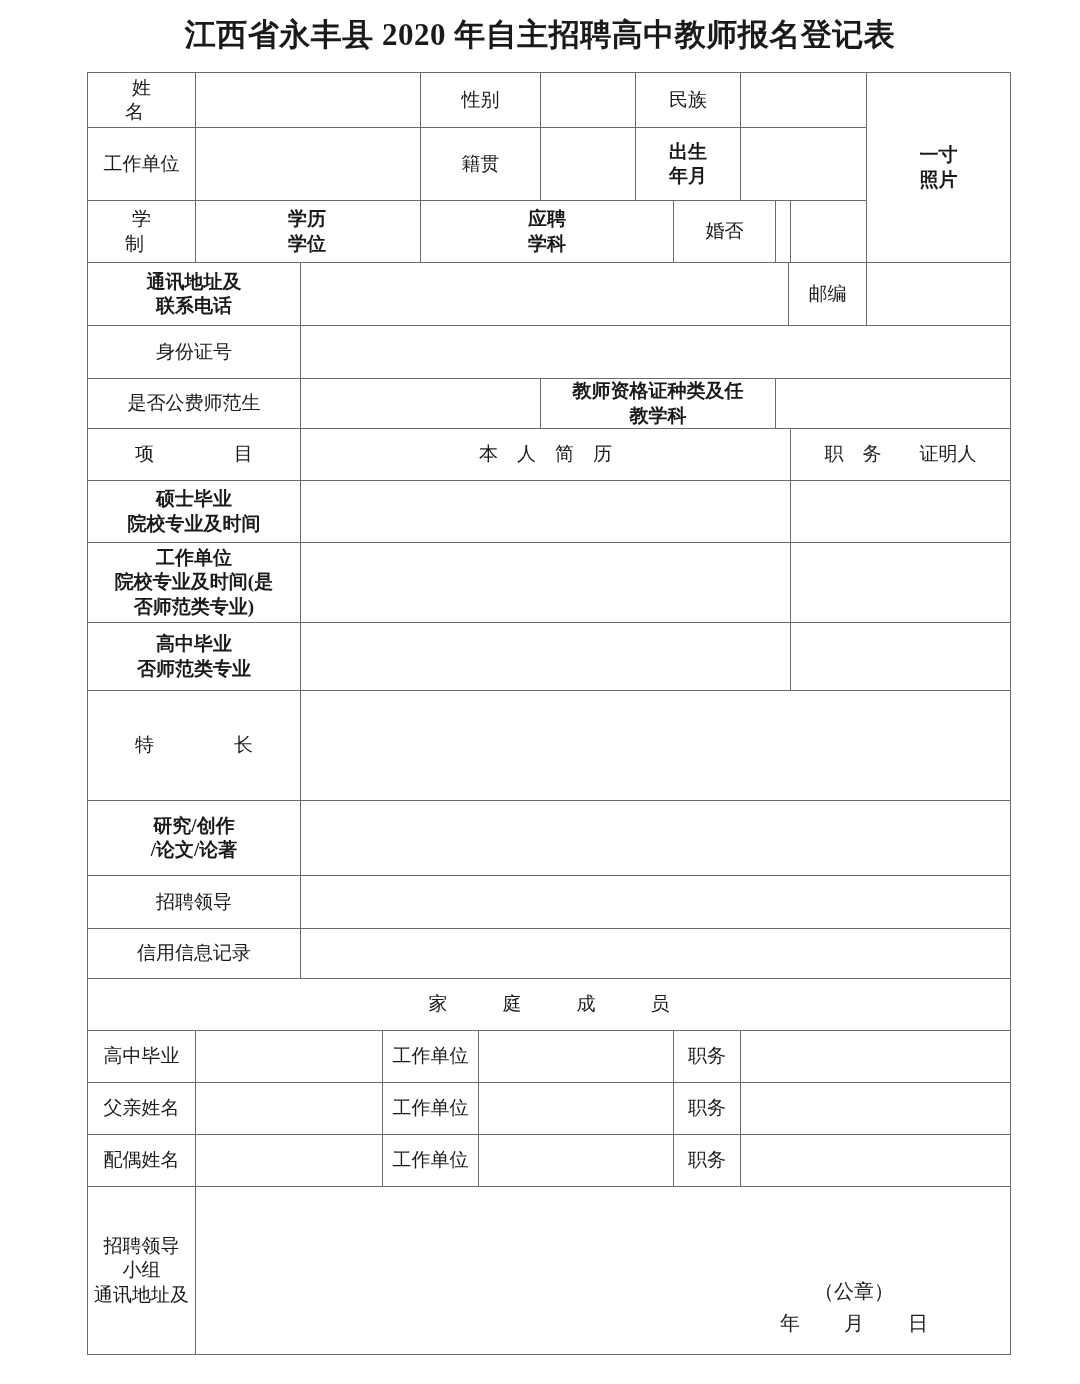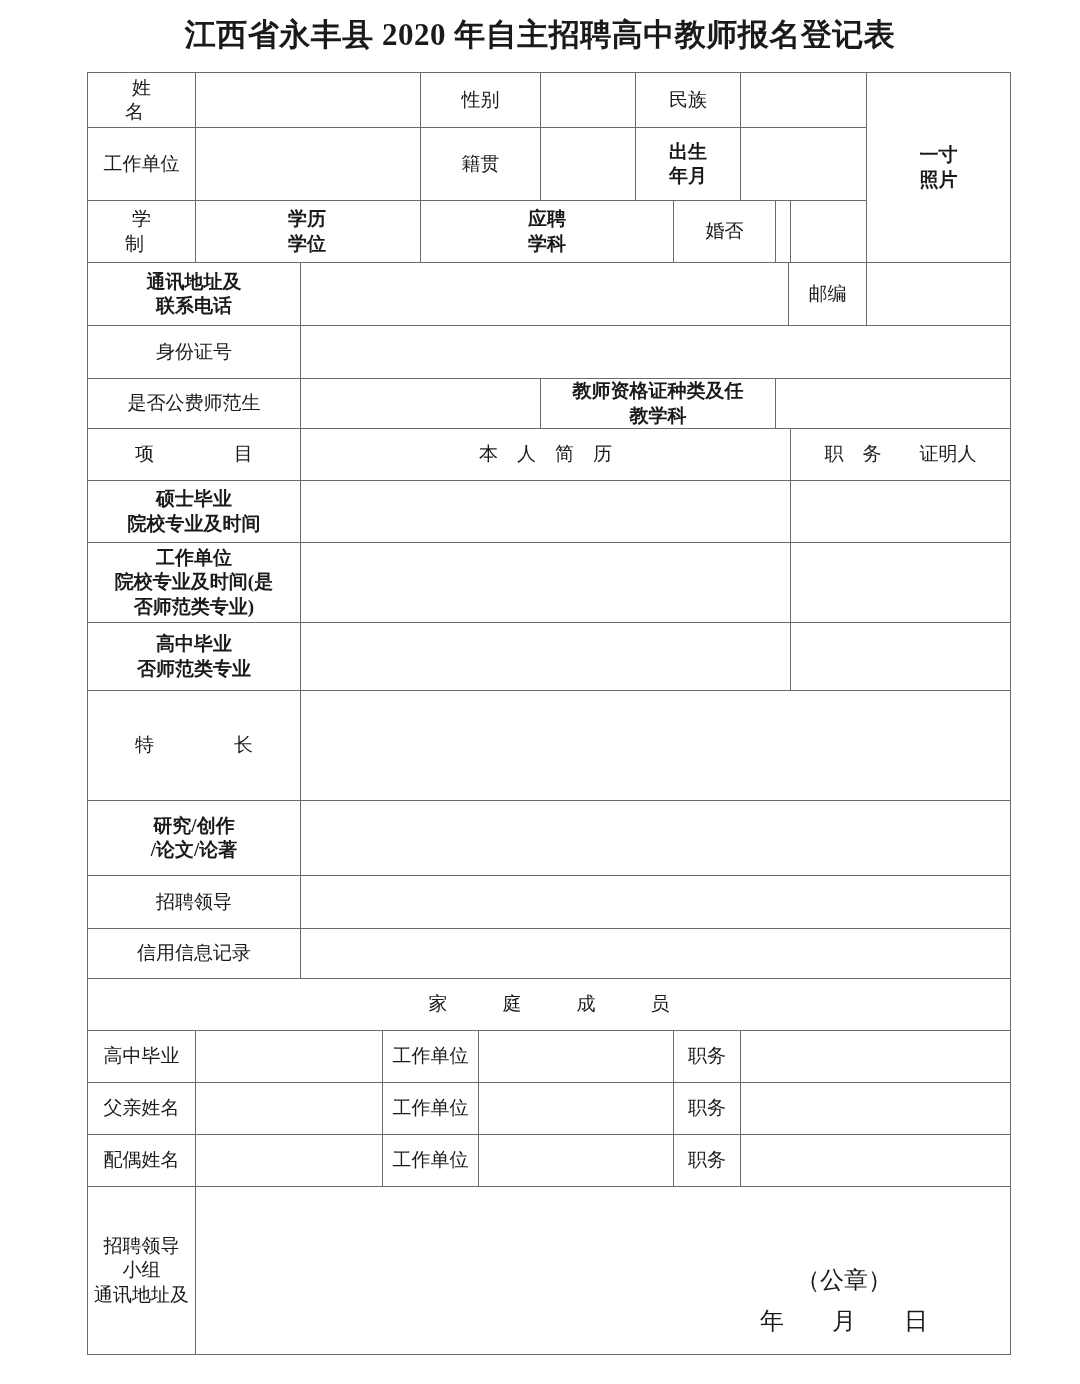--- a/index.html
+++ b/index.html
@@ -63,24 +63,24 @@
     text-align: left;
     vertical-align: bottom;
     position: relative;
     padding: 0;
   }
   .seal-wrap {
     position: absolute;
     right: 70px;
     bottom: 12px;
     text-align: center;
-    font-size: 24px;
+    font-size: 20px;
     line-height: 1.7;
   }
-  .seal-date { letter-spacing: 12px; text-indent: 12px; }
+  .seal-date { letter-spacing: 12px; text-indent: 12px; font-family: Liberation Mono, monospace; }
   .review-label { white-space: pre-line; line-height: 1.45; }
 </style>
 </head>
 <body>
 
 <div class="page">
 
   <div class="doc-title">江西省永丰县 2020 年自主招聘高中教师报名登记表</div>
 
   <table class="form-table">

